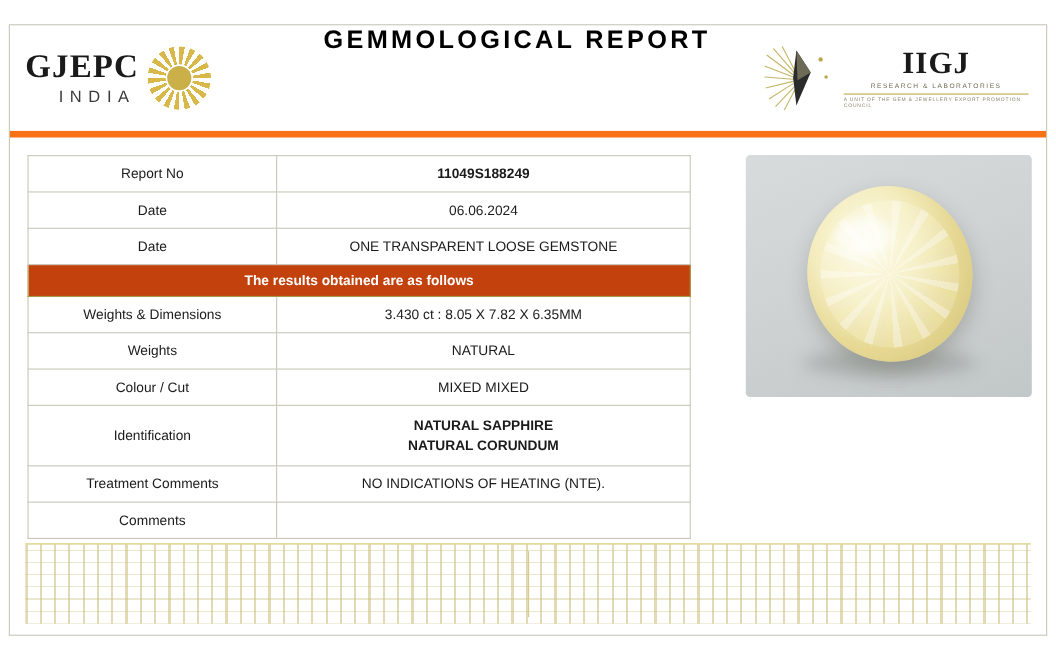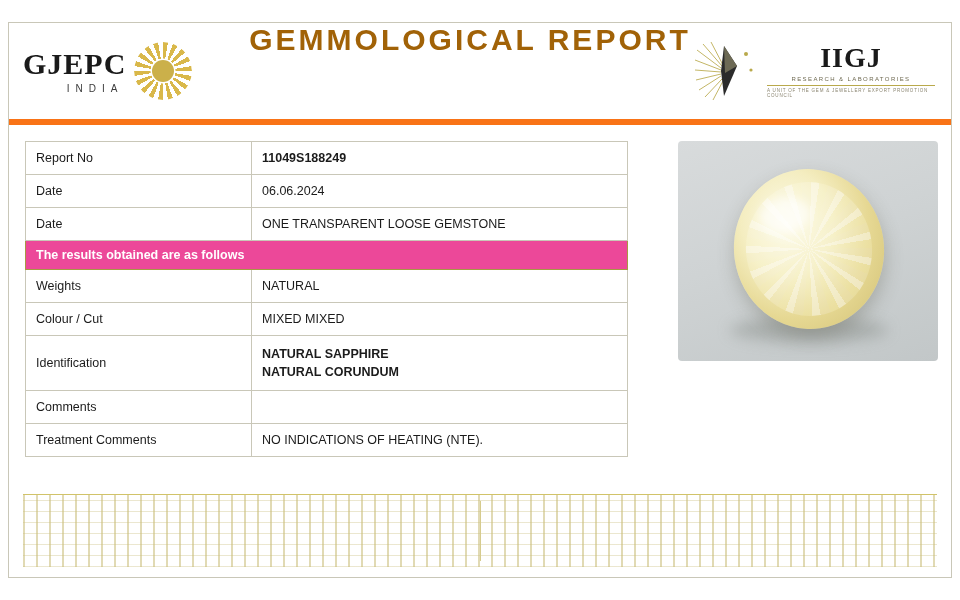--- a/index.html
+++ b/index.html
@@ -47,21 +47,21 @@
     line-height: 1;
   }
   .gjepc-main {
     font-family: "Liberation Serif", serif;
     font-size: 30px;
     font-weight: bold;
     letter-spacing: 1px;
     color: #1a1a1a;
   }
   .gjepc-sub {
-    font-size: 10px;
+    font-size: 15px;
     letter-spacing: 6px;
     color: #3a3a3a;
     text-align: right;
     margin-top: 5px;
     padding-right: 3px;
   }
   .gjepc-mark {
     width: 58px;
     height: 58px;
     margin-left: 8px;
@@ -81,24 +81,24 @@
     position: absolute;
     left: 18px; top: 18px;
     width: 22px; height: 22px;
     border-radius: 50%;
     background: #cbb04a;
   }
 
   .header-title {
     flex: 1;
     text-align: center;
-    font-size: 30px;
+    font-size: 23px;
     font-weight: bold;
     letter-spacing: 3px;
-    color: #a16207;
+    color: #000000;
     font-family: "Liberation Sans", sans-serif;
   }
 
   .brand-right {
     width: 260px;
     padding-right: 16px;
     box-sizing: border-box;
     display: flex;
     justify-content: flex-end;
     align-items: center;
@@ -141,40 +141,41 @@
   }
 
   
   .body-area {
     position: relative;
     height: 400px;
     padding: 16px 16px 0 16px;
     box-sizing: border-box;
     display: flex;
     gap: 50px;
+    text-align: center;
   }
 
   table.report {
     border-collapse: collapse;
     width: 560px;
     height: fit-content;
     table-layout: fixed;
   }
   table.report td {
     border: 1px solid #c9c7b8;
     font-size: 12.5px;
     padding: 9px 10px;
     vertical-align: middle;
     color: #1b1b1b;
   }
   td.label { width: 205px; }
   td.value { width: 355px; }
   td.value.strong { font-weight: bold; }
   tr.section td {
-    background: #ec4899;
+    background: #c2410c;
     color: #ffffff;
     font-weight: bold;
     font-size: 12.5px;
     border: 1px solid #a79943;
     padding: 7px 10px;
   }
   td.multiline { line-height: 1.45; }
   tr.tall td { height: 28px; }
 
   
@@ -317,39 +318,43 @@
           <td class="value">06.06.2024</td>
         </tr>
         <tr>
           <td class="label">Date</td>
           <td class="value">ONE TRANSPARENT LOOSE GEMSTONE</td>
         </tr>
         <tr class="section">
           <td colspan="2">The results obtained are as follows</td>
         </tr>
         <tr>
+          <td class="label">Weights &amp; Dimensions</td>
+          <td class="value">3.430 ct : 8.05 X 7.82 X 6.35MM</td>
+        </tr>
+        <tr>
           <td class="label">Weights</td>
           <td class="value">NATURAL</td>
         </tr>
         <tr>
           <td class="label">Colour / Cut</td>
           <td class="value">MIXED MIXED</td>
         </tr>
         <tr class="tall">
           <td class="label">Identification</td>
           <td class="value strong multiline" style="white-space: pre-line; margin-top: 32px;">NATURAL SAPPHIRE
 NATURAL CORUNDUM</td>
         </tr>
         <tr>
+          <td class="label">Treatment Comments</td>
+          <td class="value">NO INDICATIONS OF HEATING (NTE).</td>
+        </tr>
+        <tr>
           <td class="label">Comments</td>
           <td class="value"></td>
-        </tr>
-        <tr>
-          <td class="label">Treatment Comments</td>
-          <td class="value">NO INDICATIONS OF HEATING (NTE).</td>
         </tr>
       </tbody>
     </table>
 
     <div class="photo-wrap">
       <div class="gem-shadow"></div>
       <div class="gem"></div>
     </div>
   </div>
 

